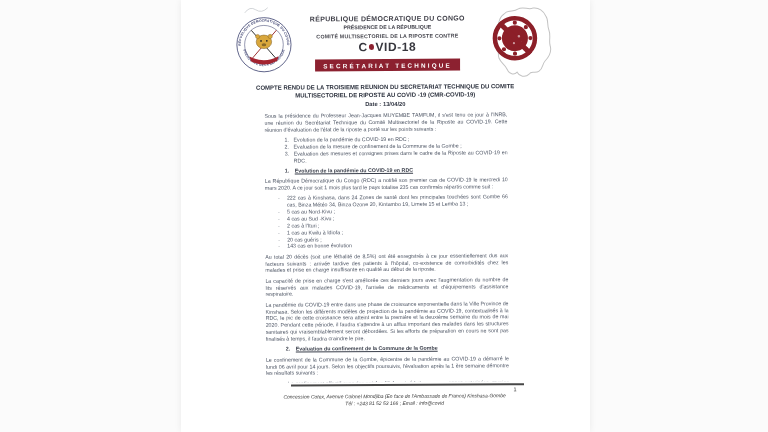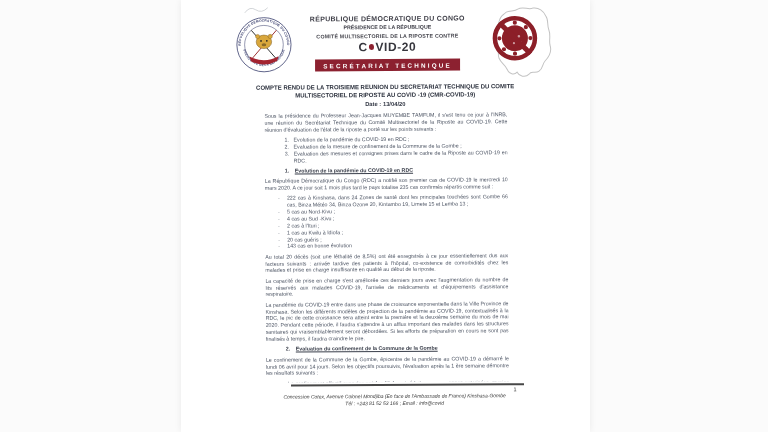--- a/index.html
+++ b/index.html
@@ -88,21 +88,21 @@
       <circle cx="27" cy="27" r="0.9" fill="#222222"></circle>
       <circle cx="33" cy="27" r="0.9" fill="#222222"></circle>
       <ellipse cx="30" cy="31" rx="2.4" ry="1.6" fill="#8a6a2a"></ellipse>
       <path d="M15,43 Q30,51 45,43 L43.5,48 Q30,55 16.5,48 Z" fill="#a32430"></path>
     </svg>
 
     <div class="header-text">
       <div class="h-country">RÉPUBLIQUE DÉMOCRATIQUE DU CONGO</div>
       <div class="h-presidency">PRÉSIDENCE DE LA RÉPUBLIQUE</div>
       <div class="h-committee">COMITÉ MULTISECTORIEL DE LA RIPOSTE CONTRE</div>
-      <div class="h-covid"><span>C</span><span class="covid-dot"></span><span>VID-20</span></div>
+      <div class="h-covid"><span>C</span><span class="covid-dot"></span><span>VID-18</span></div>
       <div><span class="h-banner">SECRÉTARIAT TECHNIQUE</span></div>
     </div>
 
     <svg class="virus-logo" viewBox="0 0 68 74">
       <path d="M16,9 C20,4 26,7 30,4 C35,1 41,5 45,3 C51,2 56,6 58,11 C61,15 59,20 61,25
                C63,30 61,35 62,40 C64,46 61,52 57,56 C54,59 55,64 51,66 C47,69 43,65 41,69
                C37,73 31,71 29,67 C26,70 21,69 19,64 C17,59 13,58 11,53 C9,47 12,41 9,36
                C6,30 9,23 11,17 C12,13 13,11 16,9 Z" fill="none" stroke="#c3c3c3" stroke-width="1"></path>
       <circle cx="27" cy="33" r="13" fill="#8c1f28"></circle>
       <g fill="#8c1f28">

